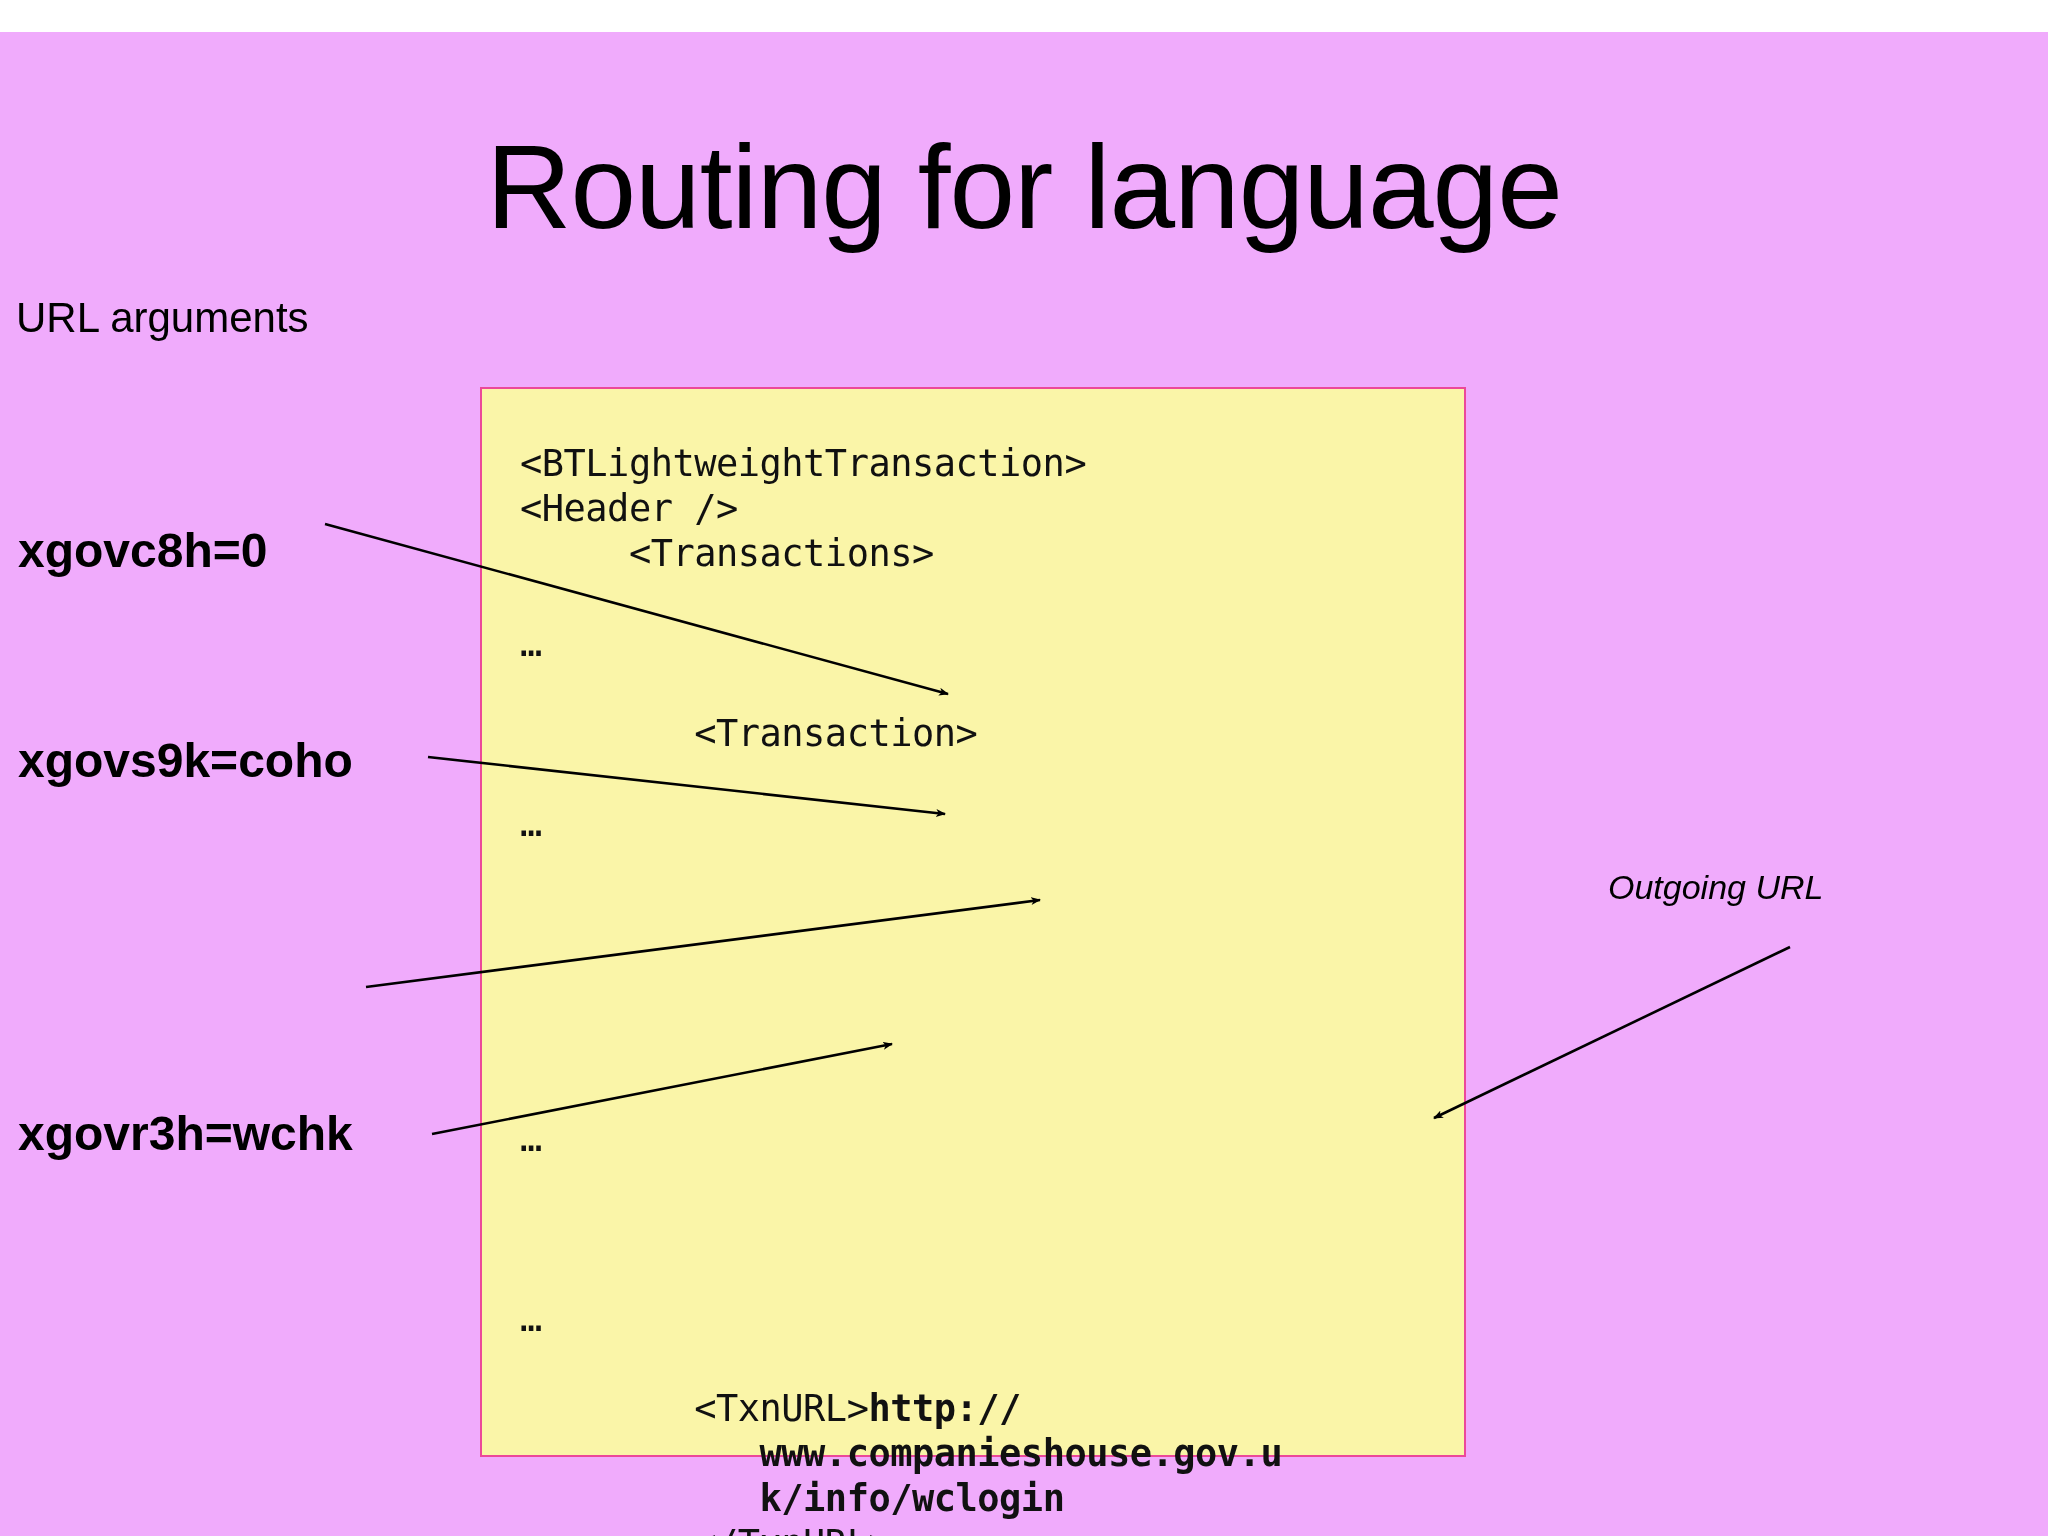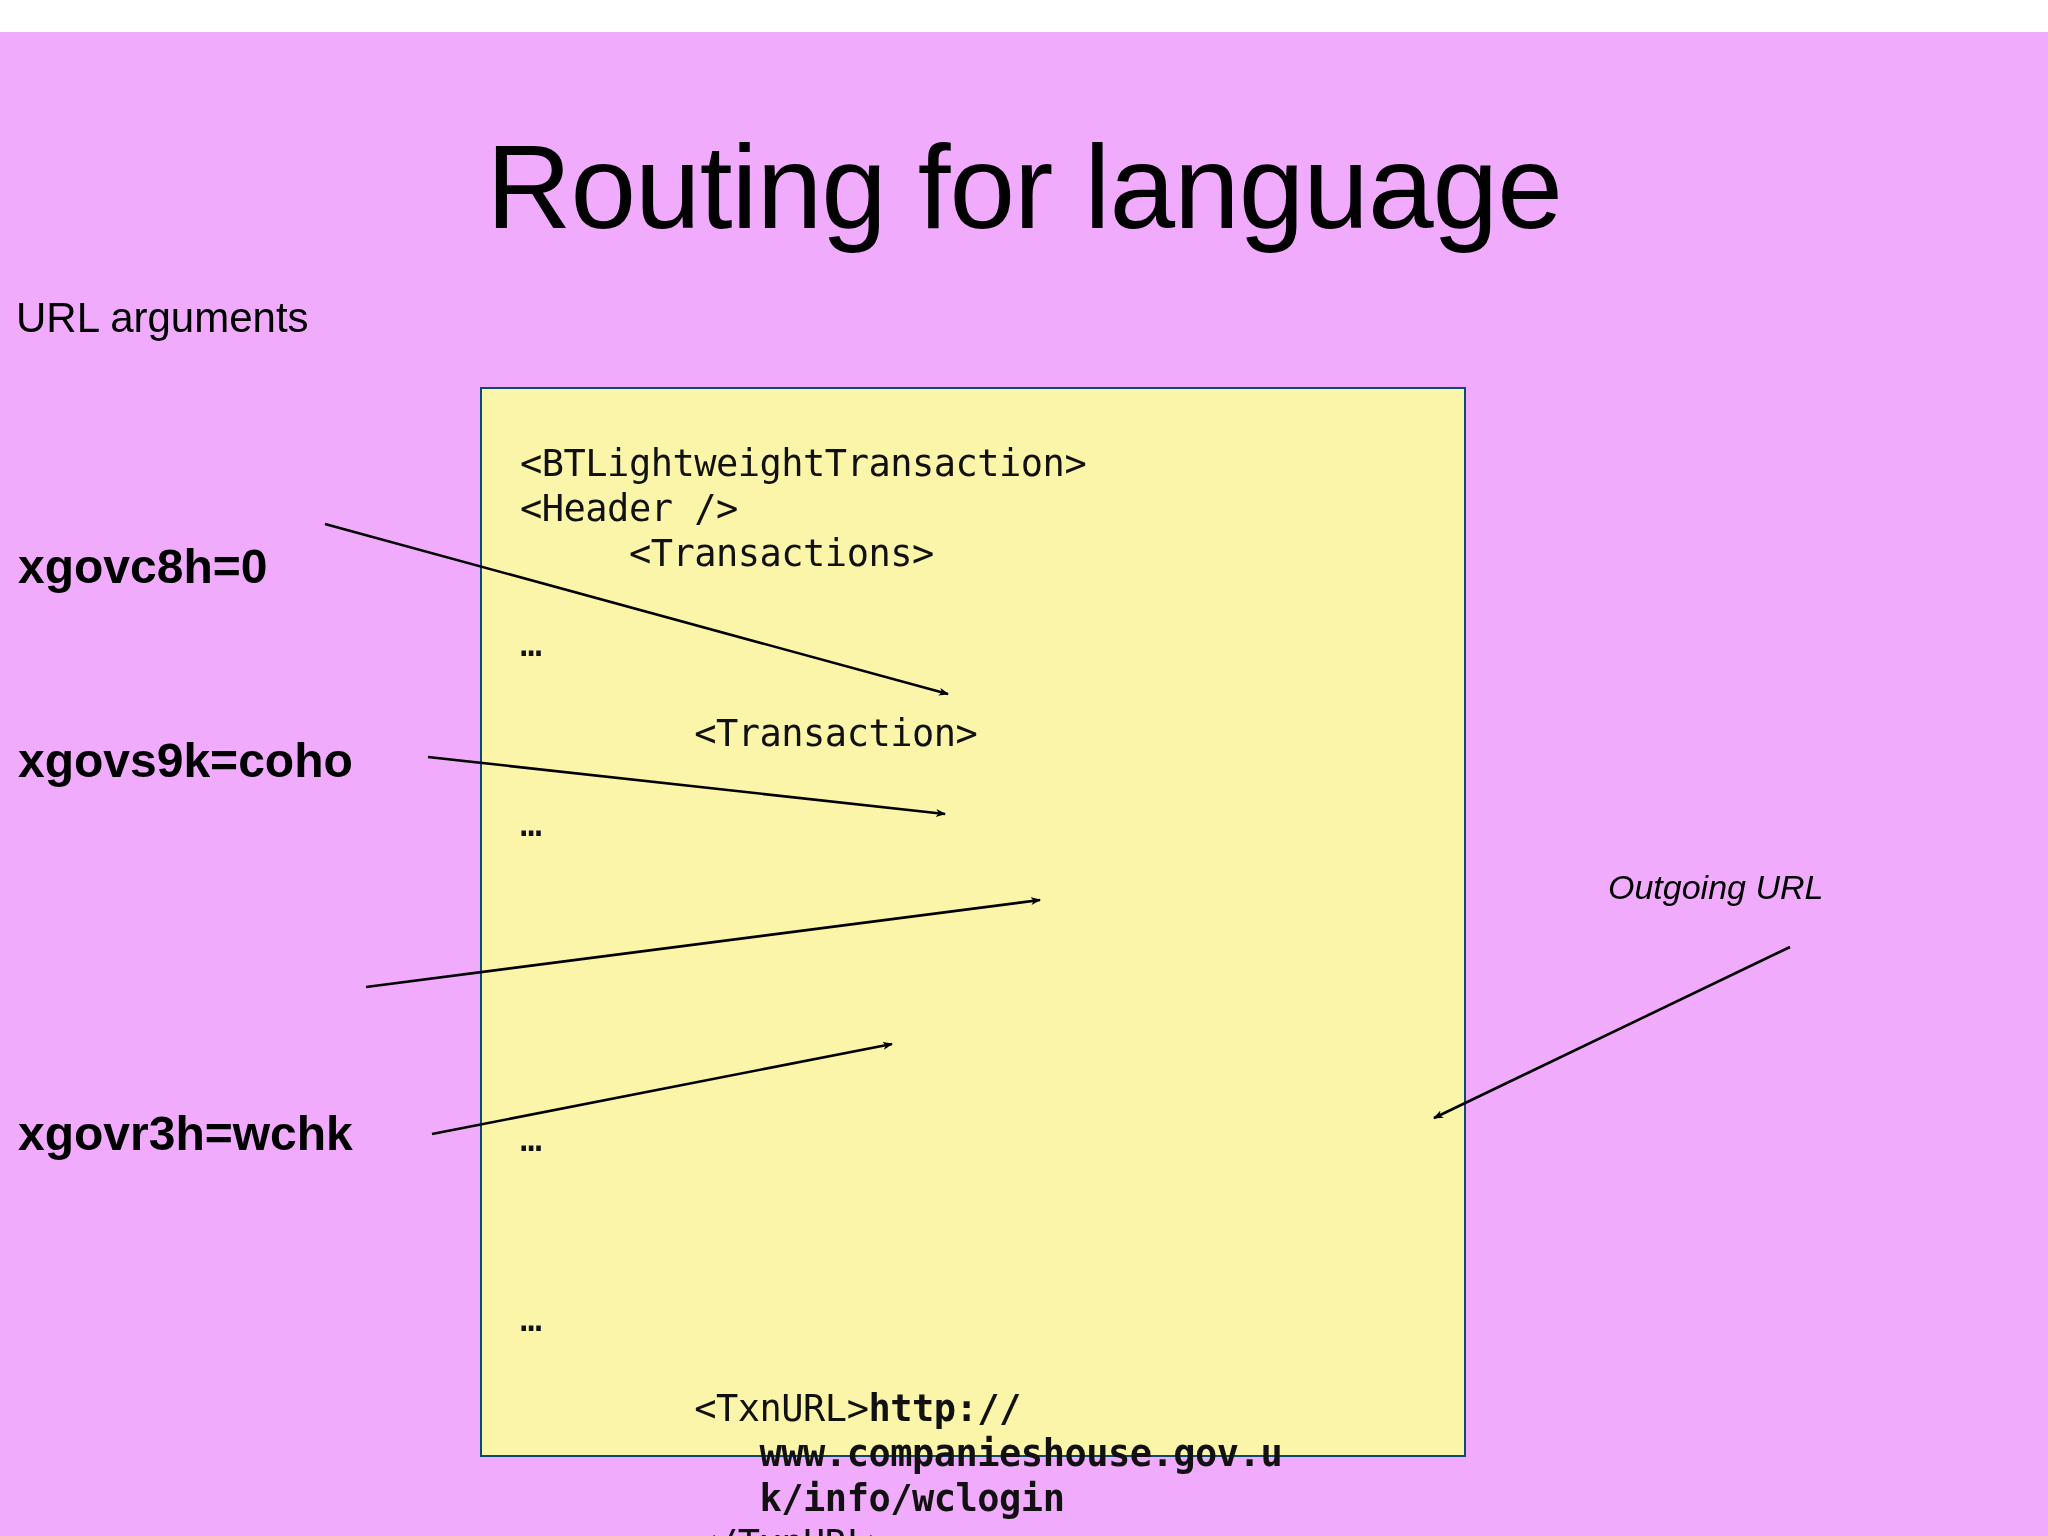--- a/index.html
+++ b/index.html
@@ -69,34 +69,34 @@
   .arg-label {
     position: absolute;
     left: 18px;
     font-family: "Liberation Sans", sans-serif;
     font-size: 48px;
     font-weight: bold;
     line-height: 1.0;
     white-space: nowrap;
     color: #000;
   }
-  #arg-0 { top: 511px; }
+  #arg-0 { top: 495px; }
   #arg-1 { top: 705px; text-align: center; }
   #arg-2 { top: 928px; }
   #arg-3 { top: 1078px; }
 
   
   #xml-panel {
     position: absolute;
     left: 480px;
     top: 355px;
     width: 986px;
     height: 1070px;
     background: #faf5a8;
-    border: 2px solid #0c4a6e;
+    border: 2px solid #ec4899;
     box-sizing: border-box;
   }
   #xml-code {
     position: absolute;
     left: 38px;
     top: 52px;
     right: 6px;
     font-family: "DejaVu Sans Mono", "Liberation Mono", monospace;
     font-size: 37px;
     line-height: 45px;

